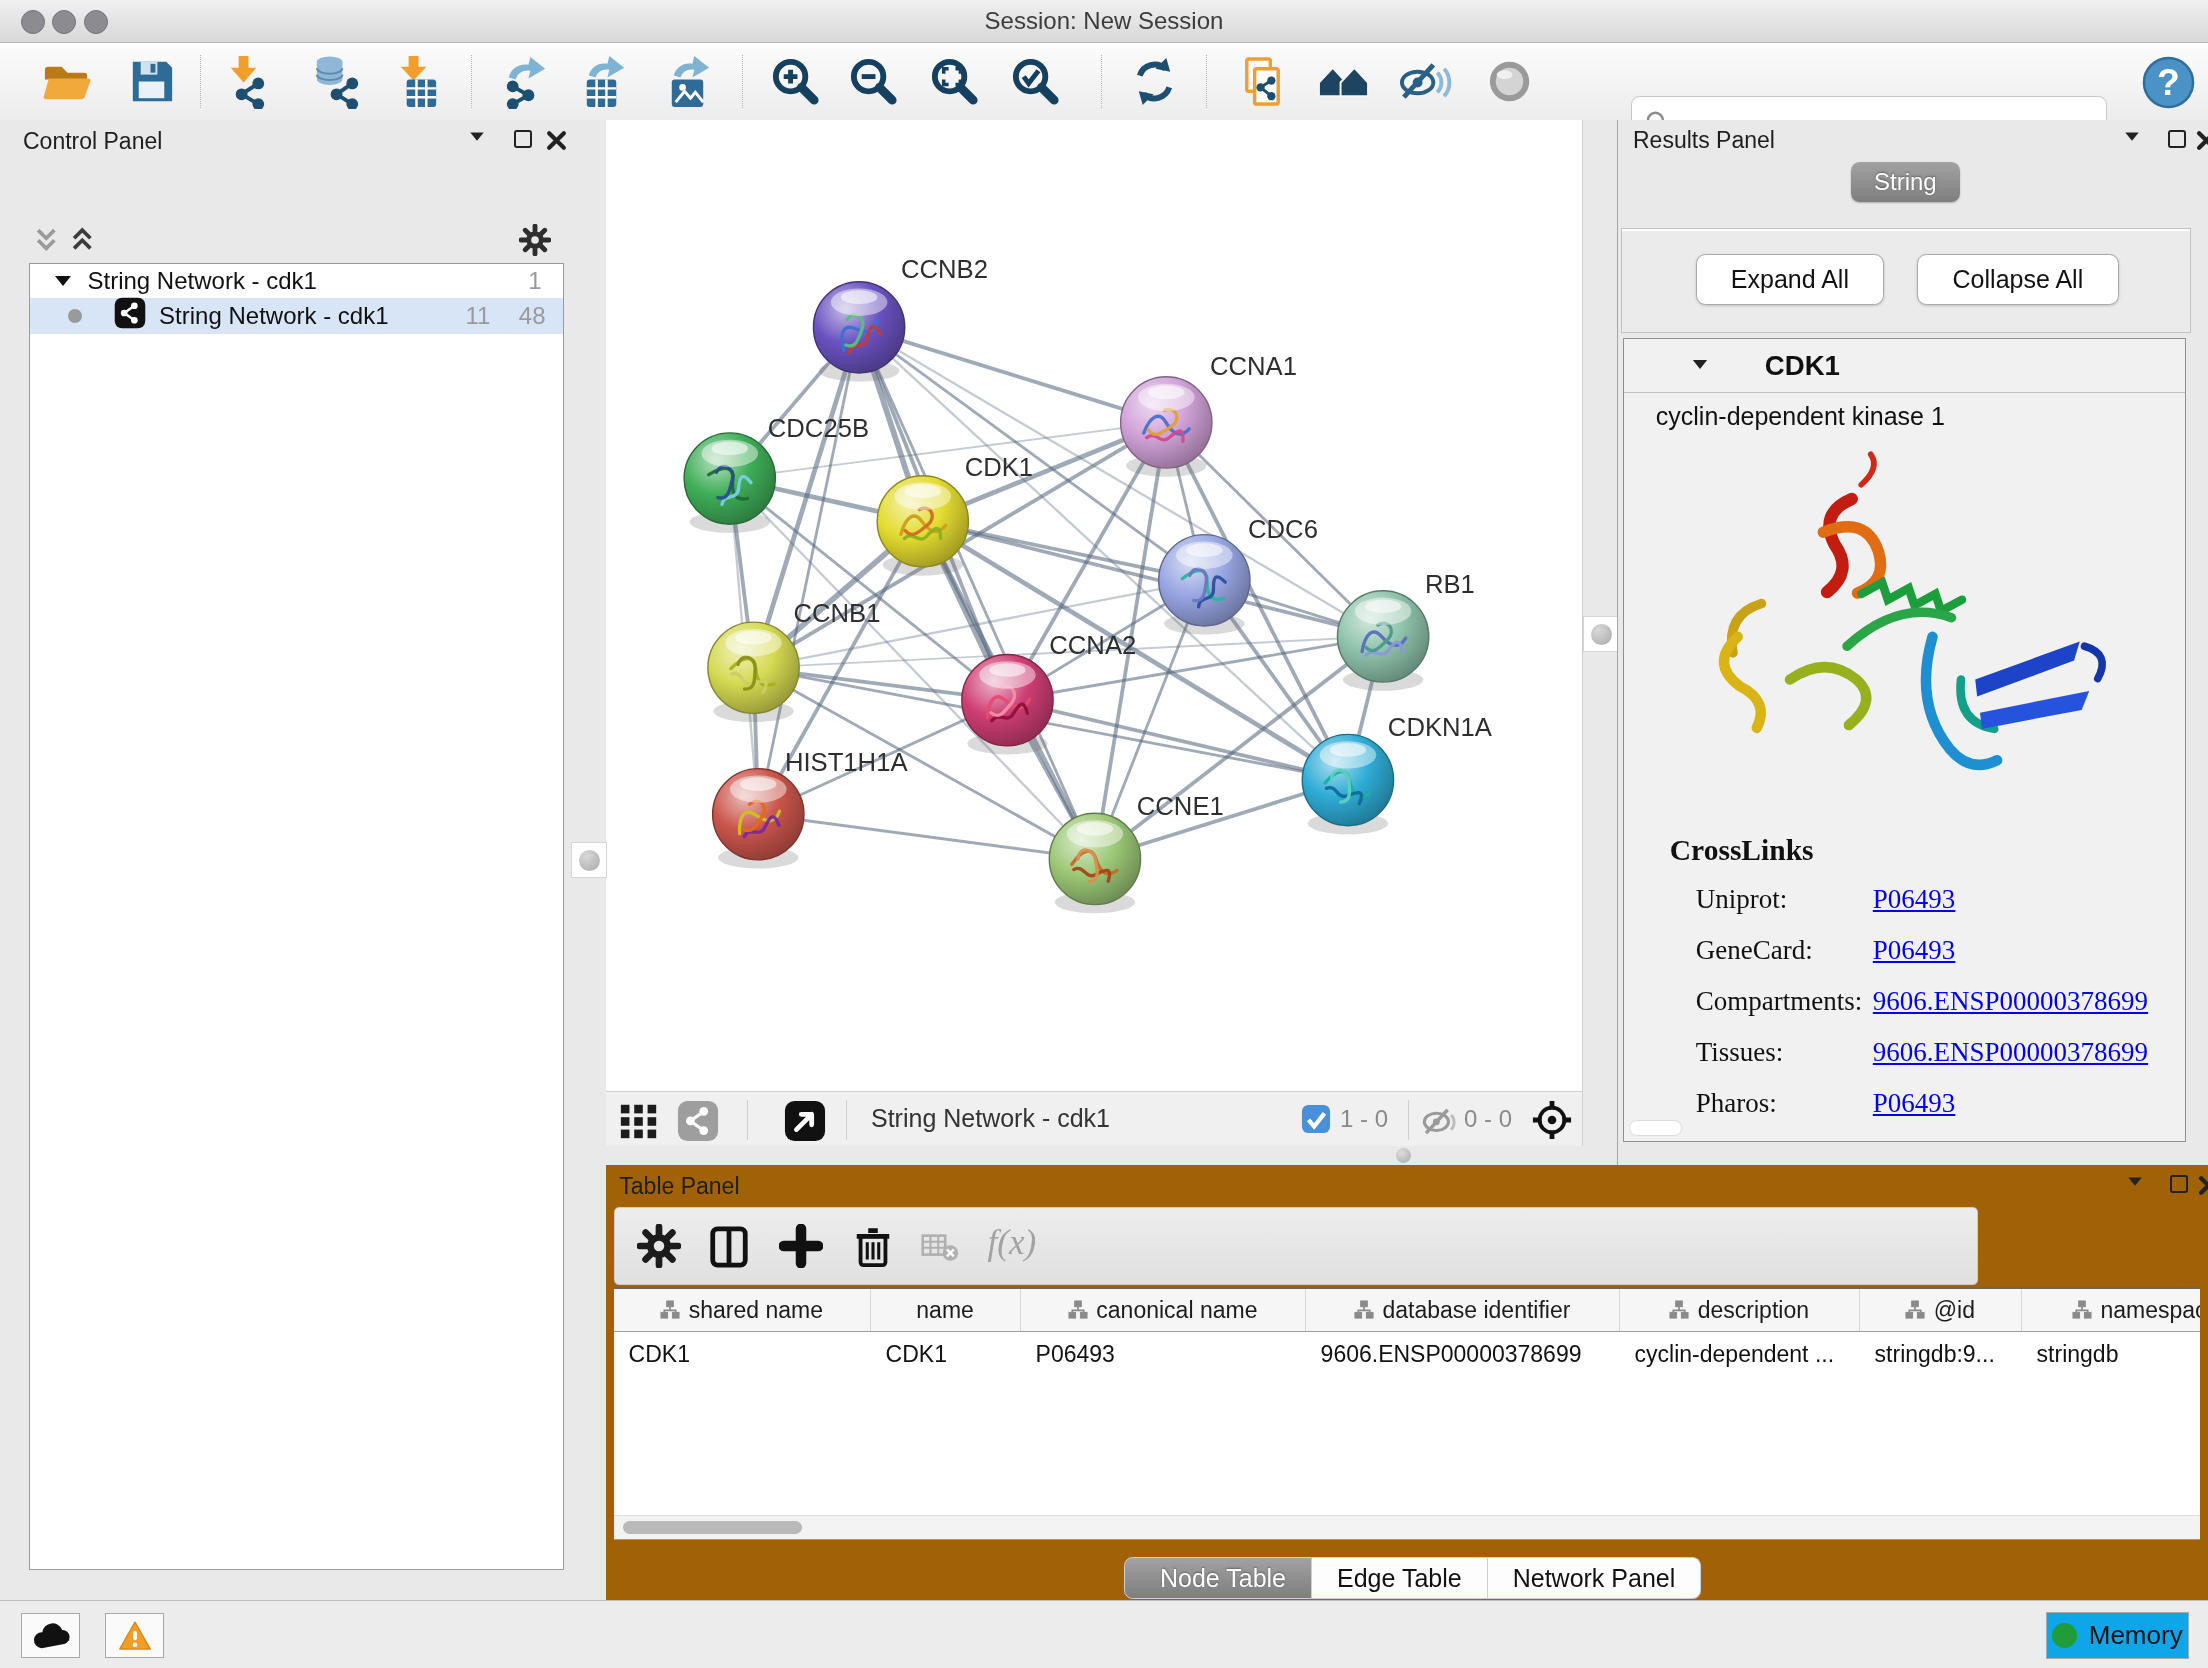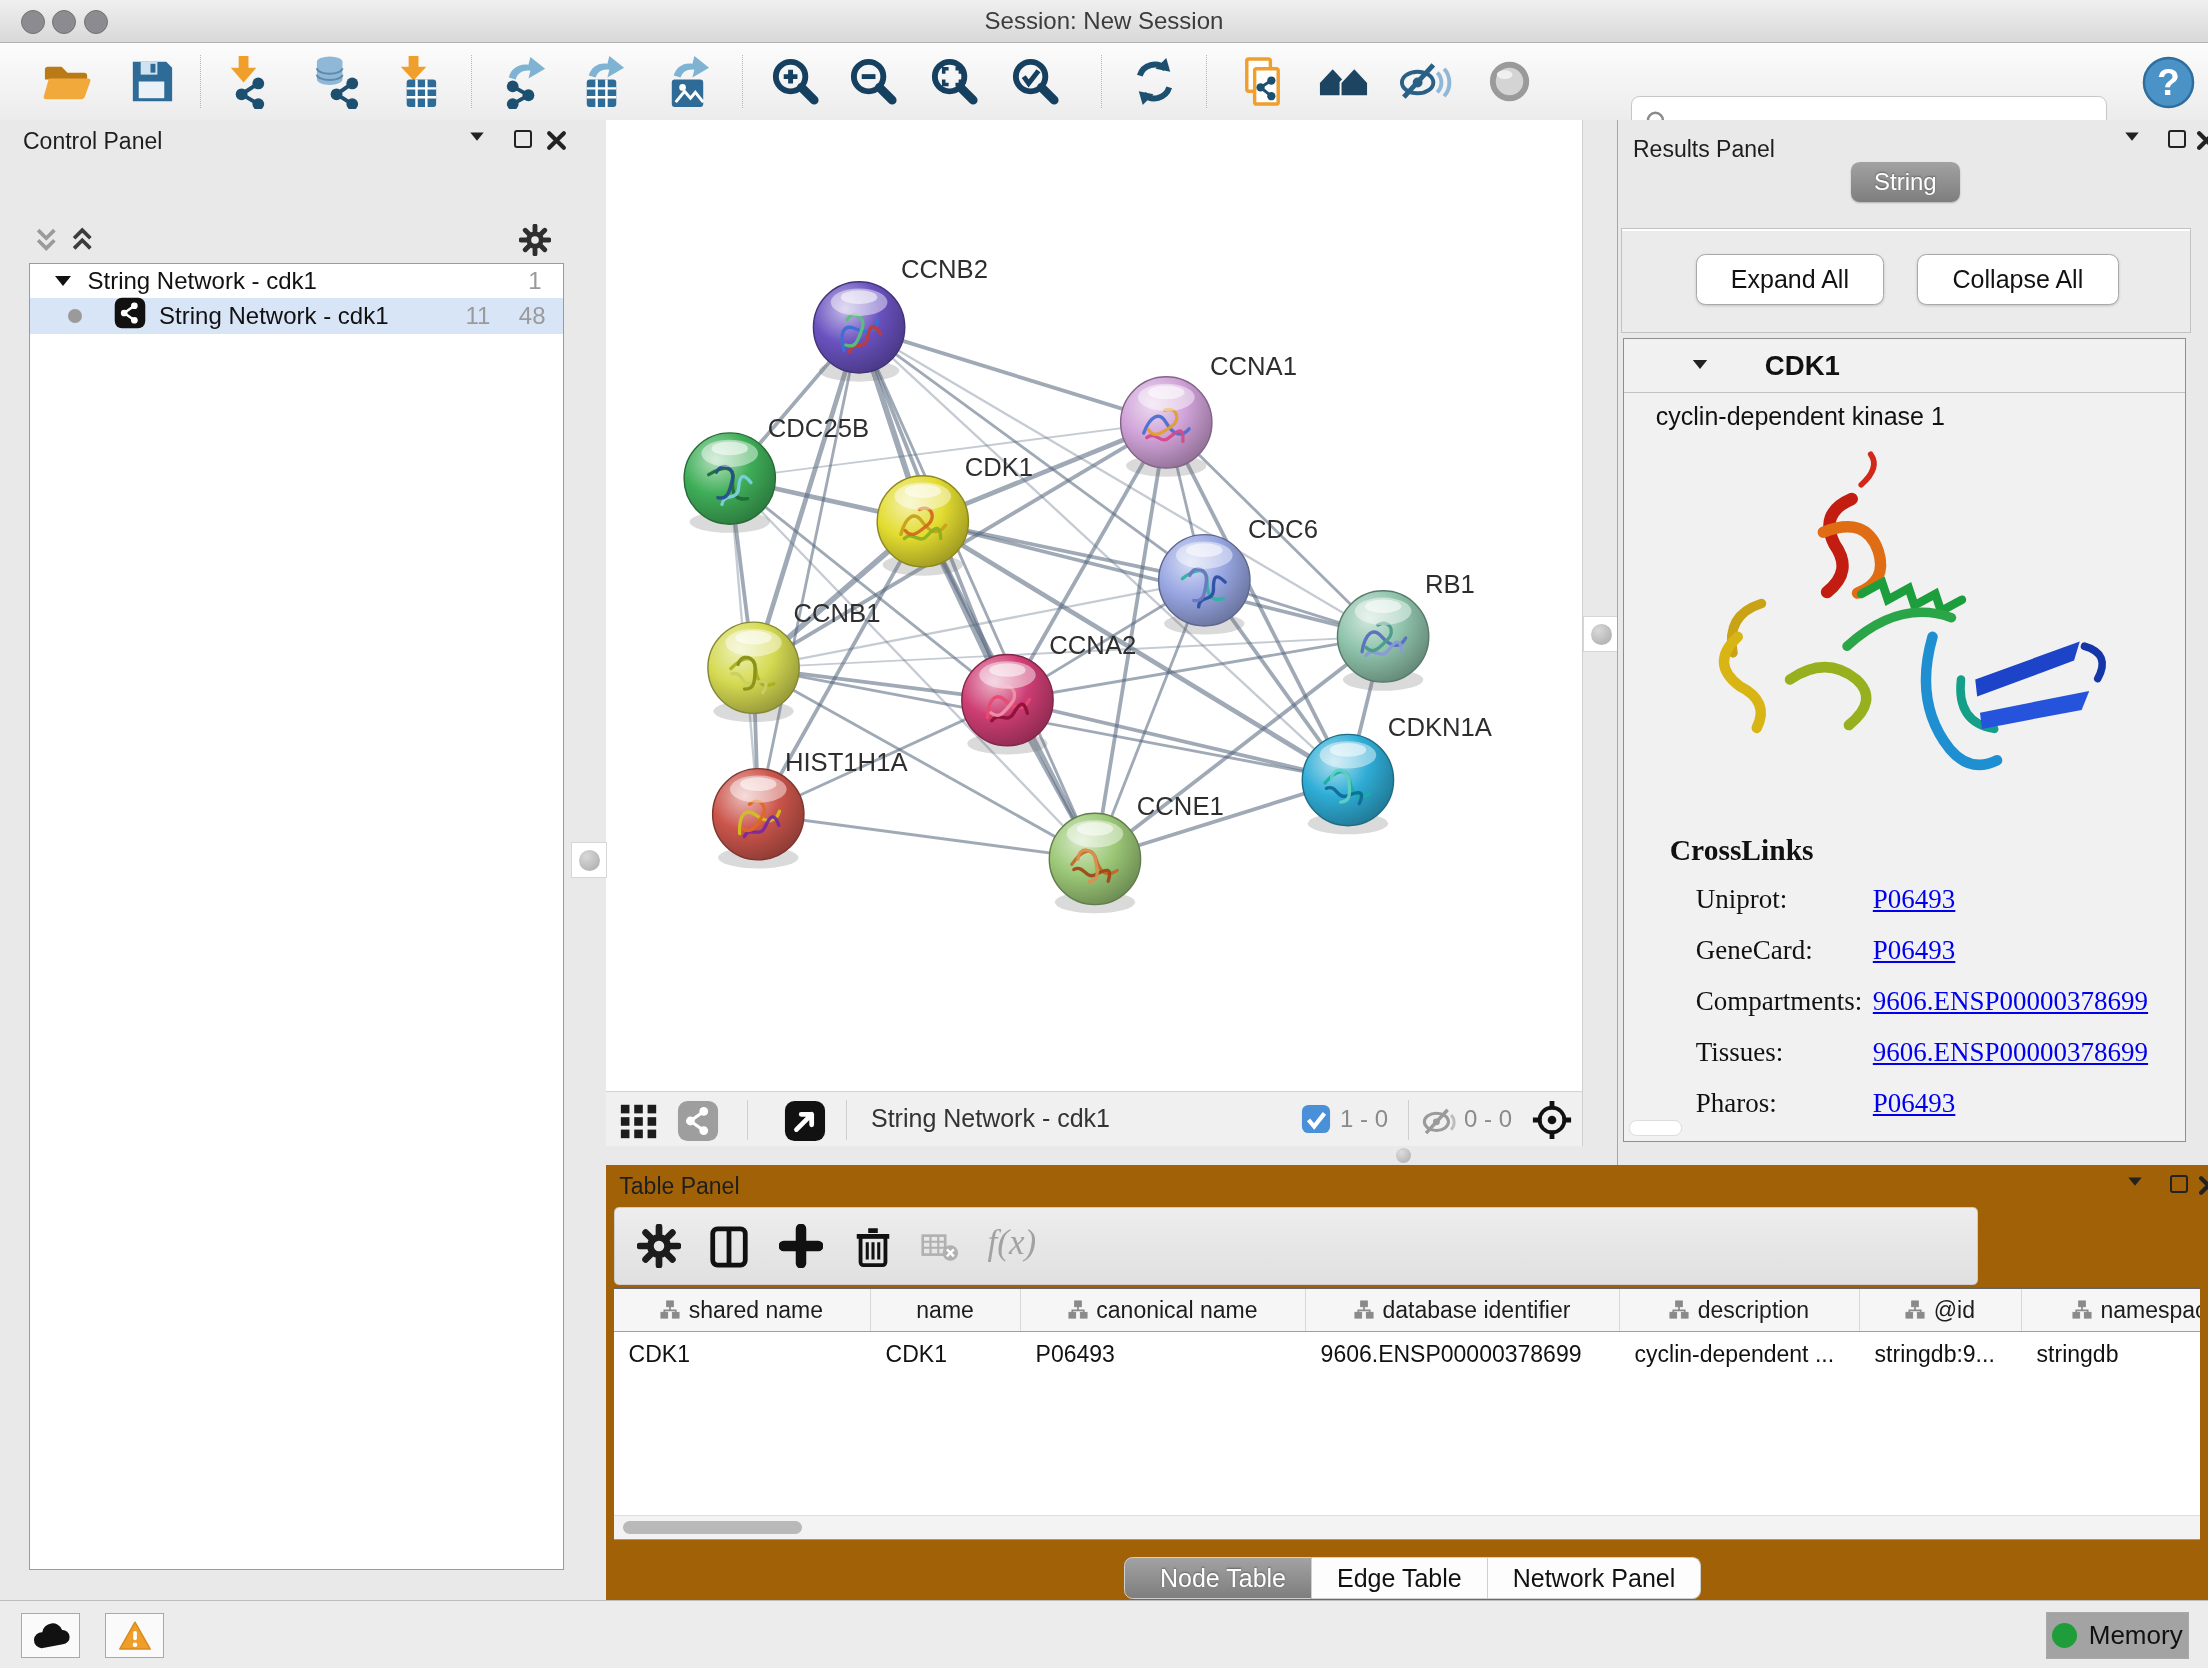--- a/index.html
+++ b/index.html
@@ -46,21 +46,21 @@
   .net-toolbar{position:absolute;left:606px;top:1091px;width:976px;height:55px;background:#f0f0f0;border-top:1px solid #d2d2d2;}
   .nti{position:absolute;top:7.6px;width:42px;height:42px;}
   .nti svg{width:100%;height:100%;}
   .ntsep{position:absolute;top:7.6px;height:40px;border-left:1px solid #cfcfcf;}
   .nv-title{position:absolute;left:265px;top:12.4px;font-size:25px;color:#333;}
   .nv-count{position:absolute;top:13.3px;font-size:24px;color:#8a8a8a;}
   .hsplit{position:absolute;left:606px;top:1146px;width:1603px;height:19px;background:#e9e9e9;}
   .hsplit i{position:absolute;left:790px;top:1.9px;width:15px;height:15px;border-radius:50%;background:radial-gradient(circle at 35% 30%,#ddd,#aaa);}
   
   .rp{position:absolute;left:1617px;top:120px;width:592px;height:1045px;background:#e9e9e9;border-left:1.9px solid #a6a6a6;box-sizing:border-box;}
-  .rp-title{position:absolute;left:15px;top:16px;}
+  .rp-title{position:absolute;left:15px;top:7px;}
   .rp-tab{position:absolute;left:233px;top:42px;height:40px;line-height:40px;padding:0 23px;font-size:24px;border-radius:8.6px;background:linear-gradient(#a2a2a2,#7e7e7e);color:#fff;text-shadow:0 -1px 1.9px rgba(0,0,0,.35);box-shadow:0 1px 1.9px rgba(0,0,0,.25);}
   .rp-boxA{position:absolute;left:2.9px;top:108px;width:568px;height:103px;background:#ebebeb;border:1px solid #c2c2c2;box-shadow:inset 0 1.9px 0 #fff;}
   .rp-btn{position:absolute;top:25px;height:51px;background:#fff;border:1px solid #a9a9a9;border-radius:9.5px;font-size:25px;color:#111;text-align:center;line-height:49px;box-shadow:0 1px 2.9px rgba(0,0,0,.18);box-sizing:border-box;}
   .rp-boxB{position:absolute;left:4.8px;top:218px;width:563px;height:804px;background:#f1f1f1;border:1.9px solid #8f8f8f;box-sizing:border-box;}
   .entry-head{position:absolute;left:0;top:0;right:0;height:53px;border-bottom:1px solid #c2c2c2;}
   .entry-name{position:absolute;left:141px;top:11.4px;font-size:27.6px;font-weight:bold;color:#111;}
   .entry-desc{position:absolute;left:32px;top:63px;font-size:25px;color:#111;}
   .protein{position:absolute;left:23px;top:103px;width:514px;height:380px;}
   .cl-title{position:absolute;left:46px;top:495px;font-family:"Liberation Serif",serif;font-size:29.5px;font-weight:bold;color:#111;}
   .cl-rows{position:absolute;left:72px;top:535px;right:15px;}
@@ -84,21 +84,21 @@
   .tp-scroll{position:absolute;left:0;right:0;bottom:0;height:23px;background:#f3f3f3;border-top:1px solid #ddd;}
   .tp-scroll i{position:absolute;left:9.5px;top:4.8px;width:179px;height:13.3px;border-radius:6.7px;background:#b9b9b9;}
   .tp-tabs{position:absolute;left:518px;top:392px;display:flex;height:42px;}
   .tp-tab{font-size:25px;line-height:40px;padding:0 25px;background:#fdfdfd;border:1px solid #cfcfcf;border-left:none;color:#111;}
   .tp-tab:first-child{border-radius:8.6px 0 0 8.6px;border-left:1px solid #cfcfcf;}
   .tp-tab:last-child{border-radius:0 8.6px 8.6px 0;}
   .tp-tab.active{background:linear-gradient(#a2a2a2,#7e7e7e);color:#fff;text-shadow:0 -1px 1.9px rgba(0,0,0,.35);padding-left:35px;}
   
   .sb{position:absolute;left:0;bottom:0;width:100%;height:68px;background:#ececec;border-top:1.9px solid #bdbdbd;box-sizing:border-box;}
   .sb-btn{position:absolute;top:12.4px;width:59px;height:45px;background:#fafafa;border:1.9px solid #a9a9a9;display:flex;align-items:center;justify-content:center;box-sizing:border-box;}
-  .memory{position:absolute;right:19px;top:11.4px;width:143px;height:47px;background:#a3a3a3;border:1.9px solid #a9a9a9;display:flex;align-items:center;justify-content:center;gap:11.4px;font-size:26px;color:#111;box-sizing:border-box;}
+  .memory{position:absolute;right:19px;top:11.4px;width:143px;height:47px;background:#0ea5e9;border:1.9px solid #a9a9a9;display:flex;align-items:center;justify-content:center;gap:11.4px;font-size:26px;color:#111;box-sizing:border-box;}
   .memdot{width:25px;height:25px;border-radius:50%;background:#1f9d3a;}
 </style>
 </head>
 <body>
 
 <div id="app">
 
   <div class="titlebar">
     <span class="tl" style="left:21px"></span>
     <span class="tl" style="left:52px"></span>

